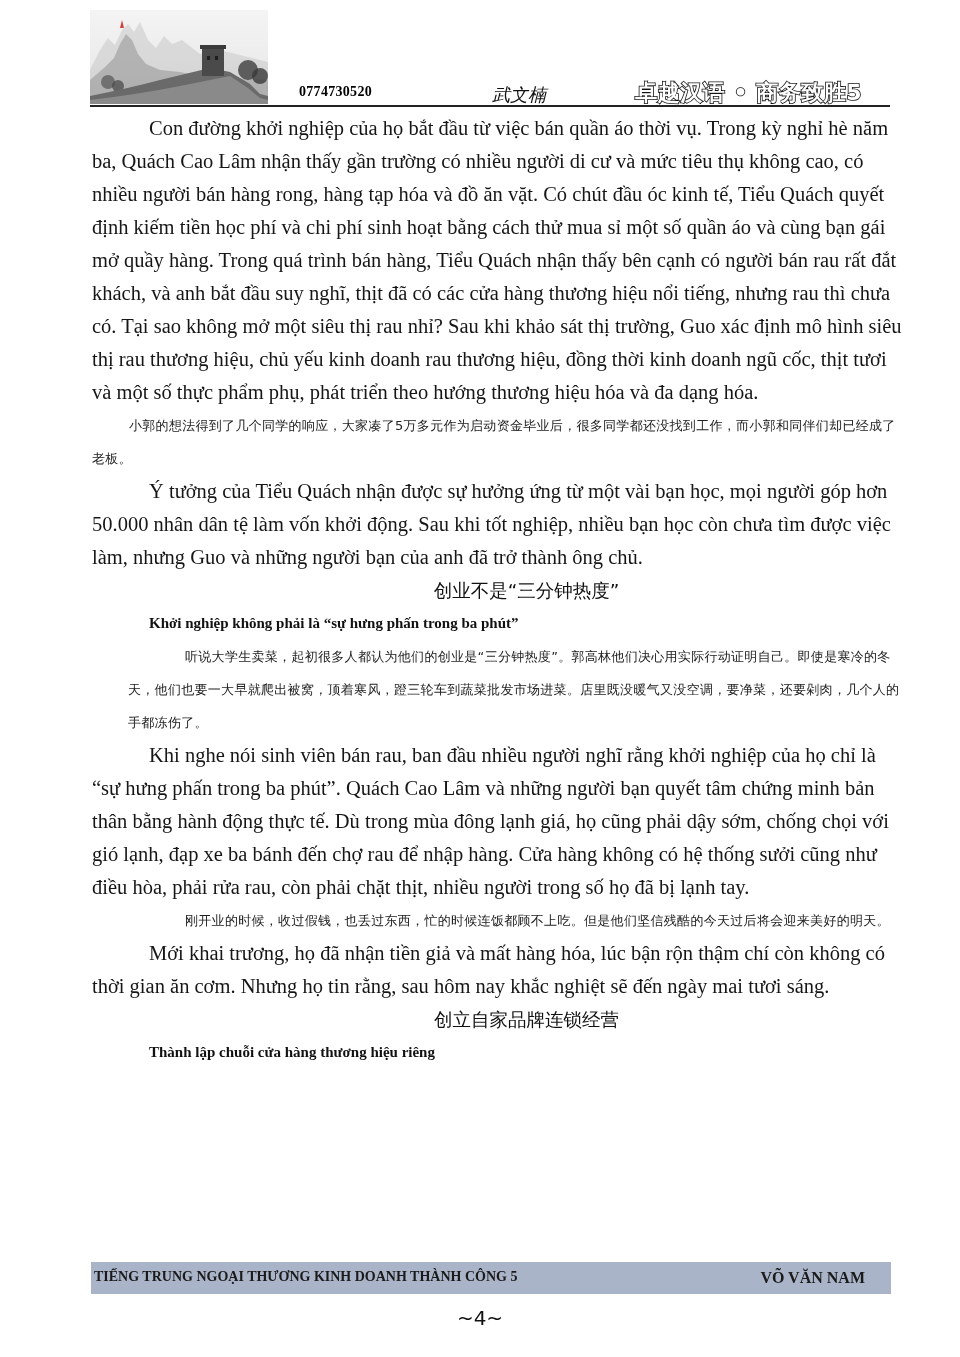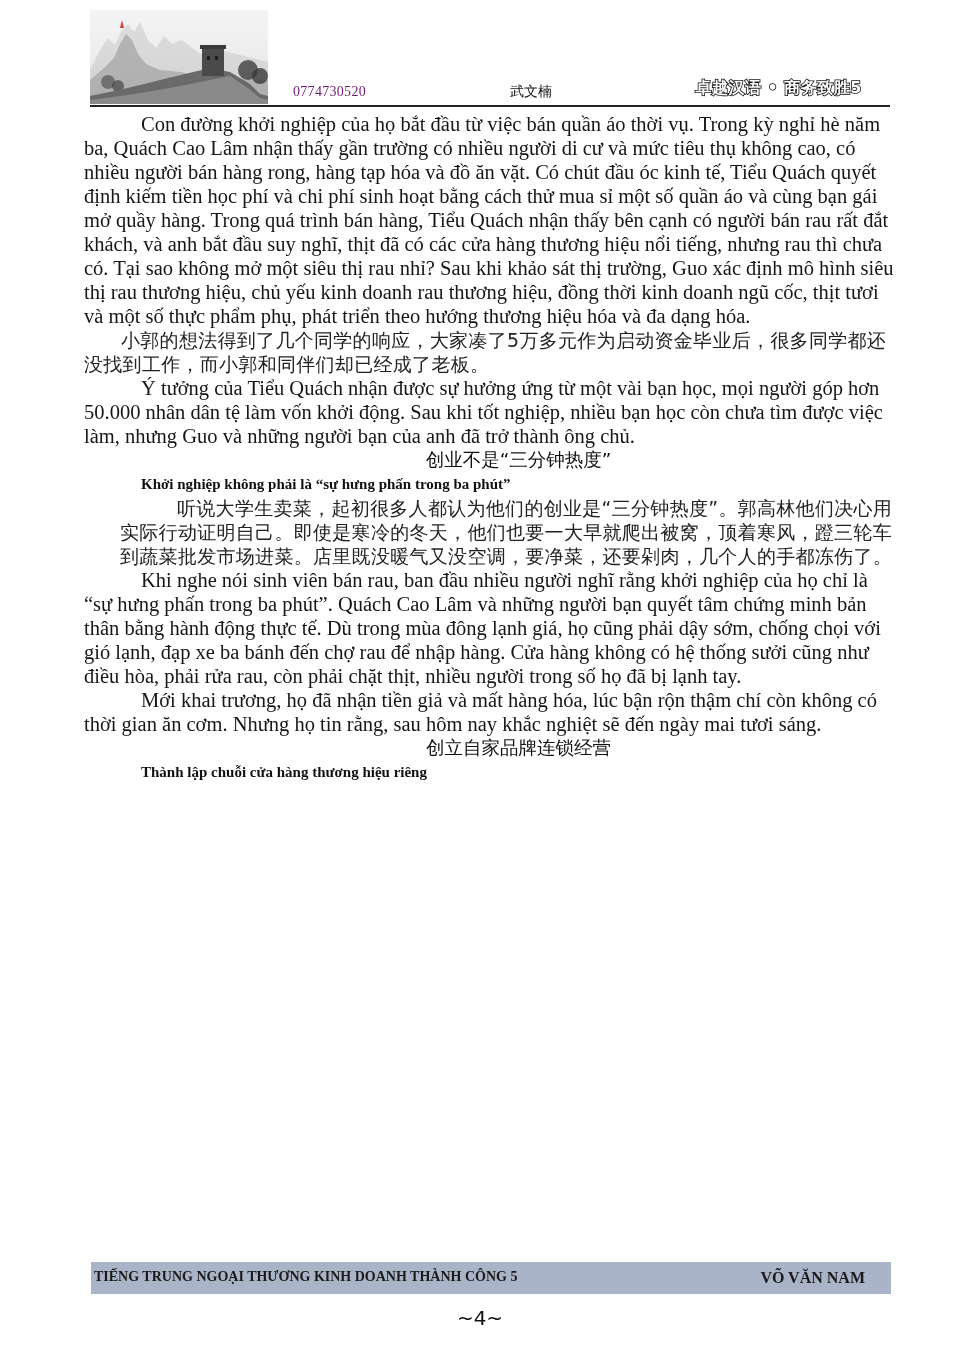--- a/index.html
+++ b/index.html
@@ -27,75 +27,76 @@
       left: 0;
       top: 0;
       width: 178px;
       height: 94px;
       background: linear-gradient(180deg, #f4f4f4 0%, #ececec 55%, #d8d8d8 100%);
       overflow: hidden;
     }
     .header-image svg { display: block; }
     .header-phone {
       position: absolute;
-      left: 203px;
+      left: 209px;
       top: 74px;
       font-family: "Liberation Serif", serif;
-      font-weight: normal;
+      font-weight: bold;
       font-size: 14px;
       letter-spacing: 0.3px;
-      color: #701a75;
+      color: #000000;
     }
     .header-author-cn {
       position: absolute;
-      left: 420px;
+      left: 402px;
       top: 73px;
       font-family: "DejaVu Sans", sans-serif;
-      font-size: 14px;
-      color: #111;
+      font-size: 18px;
+      color: #111;
+      font-style: italic;
     }
     .header-title {
       position: absolute;
       right: 28px;
       top: 68px;
       font-family: "DejaVu Sans", sans-serif;
       font-weight: bold;
-      font-size: 16px;
+      font-size: 22px;
       color: #ffffff;
       -webkit-text-stroke: 1.6px #111;
       paint-order: stroke fill;
       letter-spacing: 0.5px;
     }
     .header-rule {
       position: absolute;
       left: 90px;
       top: 105px;
       width: 800px;
       height: 0;
       border-top: 2px solid #222;
     }
 
     .content {
       position: absolute;
-      left: 84px;
+      left: 92px;
       top: 112px;
       width: 812px;
       font-size: 20.5px;
-      line-height: 24px;
+      line-height: 33px;
       font-family: "Liberation Serif", "DejaVu Serif", serif;
       color: #161616;
     }
     .p {
       margin: 0;
       text-indent: 57px;
       text-align: left;
     }
     .p.cn {
       font-family: "DejaVu Sans", sans-serif;
-      font-size: 19px;
+      font-size: 13px;
       text-indent: 37px;
       letter-spacing: 0.3px;
       color: #222;
     }
     .p.cn.indent-wide {
       text-indent: 57px;
       margin-left: 36px;
     }
     .heading-cn {
       margin: 0;
@@ -183,20 +184,21 @@
 <div class="header-rule"></div>
 
 <div class="content">
   <p class="p">Con đường khởi nghiệp của họ bắt đầu từ việc bán quần áo thời vụ. Trong kỳ nghỉ hè năm ba, Quách Cao Lâm nhận thấy gần trường có nhiều người di cư và mức tiêu thụ không cao, có nhiều người bán hàng rong, hàng tạp hóa và đồ ăn vặt. Có chút đầu óc kinh tế, Tiểu Quách quyết định kiếm tiền học phí và chi phí sinh hoạt bằng cách thử mua sỉ một số quần áo và cùng bạn gái mở quầy hàng. Trong quá trình bán hàng, Tiểu Quách nhận thấy bên cạnh có người bán rau rất đắt khách, và anh bắt đầu suy nghĩ, thịt đã có các cửa hàng thương hiệu nổi tiếng, nhưng rau thì chưa có. Tại sao không mở một siêu thị rau nhỉ? Sau khi khảo sát thị trường, Guo xác định mô hình siêu thị rau thương hiệu, chủ yếu kinh doanh rau thương hiệu, đồng thời kinh doanh ngũ cốc, thịt tươi và một số thực phẩm phụ, phát triển theo hướng thương hiệu hóa và đa dạng hóa.</p>
   <p class="p cn">小郭的想法得到了几个同学的响应，大家凑了5万多元作为启动资金毕业后，很多同学都还没找到工作，而小郭和同伴们却已经成了老板。</p>
   <p class="p">Ý tưởng của Tiểu Quách nhận được sự hưởng ứng từ một vài bạn học, mọi người góp hơn 50.000 nhân dân tệ làm vốn khởi động. Sau khi tốt nghiệp, nhiều bạn học còn chưa tìm được việc làm, nhưng Guo và những người bạn của anh đã trở thành ông chủ.</p>
   <p class="heading-cn">创业不是“三分钟热度”</p>
   <p class="heading-vi">Khởi nghiệp không phải là “sự hưng phấn trong ba phút”</p>
   <p class="p cn indent-wide">听说大学生卖菜，起初很多人都认为他们的创业是“三分钟热度”。郭高林他们决心用实际行动证明自己。即使是寒冷的冬天，他们也要一大早就爬出被窝，顶着寒风，蹬三轮车到蔬菜批发市场进菜。店里既没暖气又没空调，要净菜，还要剁肉，几个人的手都冻伤了。</p>
   <p class="p">Khi nghe nói sinh viên bán rau, ban đầu nhiều người nghĩ rằng khởi nghiệp của họ chỉ là “sự hưng phấn trong ba phút”. Quách Cao Lâm và những người bạn quyết tâm chứng minh bản thân bằng hành động thực tế. Dù trong mùa đông lạnh giá, họ cũng phải dậy sớm, chống chọi với gió lạnh, đạp xe ba bánh đến chợ rau để nhập hàng. Cửa hàng không có hệ thống sưởi cũng như điều hòa, phải rửa rau, còn phải chặt thịt, nhiều người trong số họ đã bị lạnh tay.</p>
+  <p class="p cn indent-wide">刚开业的时候，收过假钱，也丢过东西，忙的时候连饭都顾不上吃。但是他们坚信残酷的今天过后将会迎来美好的明天。</p>
   <p class="p">Mới khai trương, họ đã nhận tiền giả và mất hàng hóa, lúc bận rộn thậm chí còn không có thời gian ăn cơm. Nhưng họ tin rằng, sau hôm nay khắc nghiệt sẽ đến ngày mai tươi sáng.</p>
   <p class="heading-cn">创立自家品牌连锁经营</p>
   <p class="heading-vi">Thành lập chuỗi cửa hàng thương hiệu riêng</p>
 </div>
 
 <div class="footer-bar">
   <span class="footer-left">TIẾNG TRUNG NGOẠI THƯƠNG KINH DOANH THÀNH CÔNG 5</span>
   <span class="footer-right">VÕ VĂN NAM</span>
 </div>
 <div class="page-number">~4~</div>

